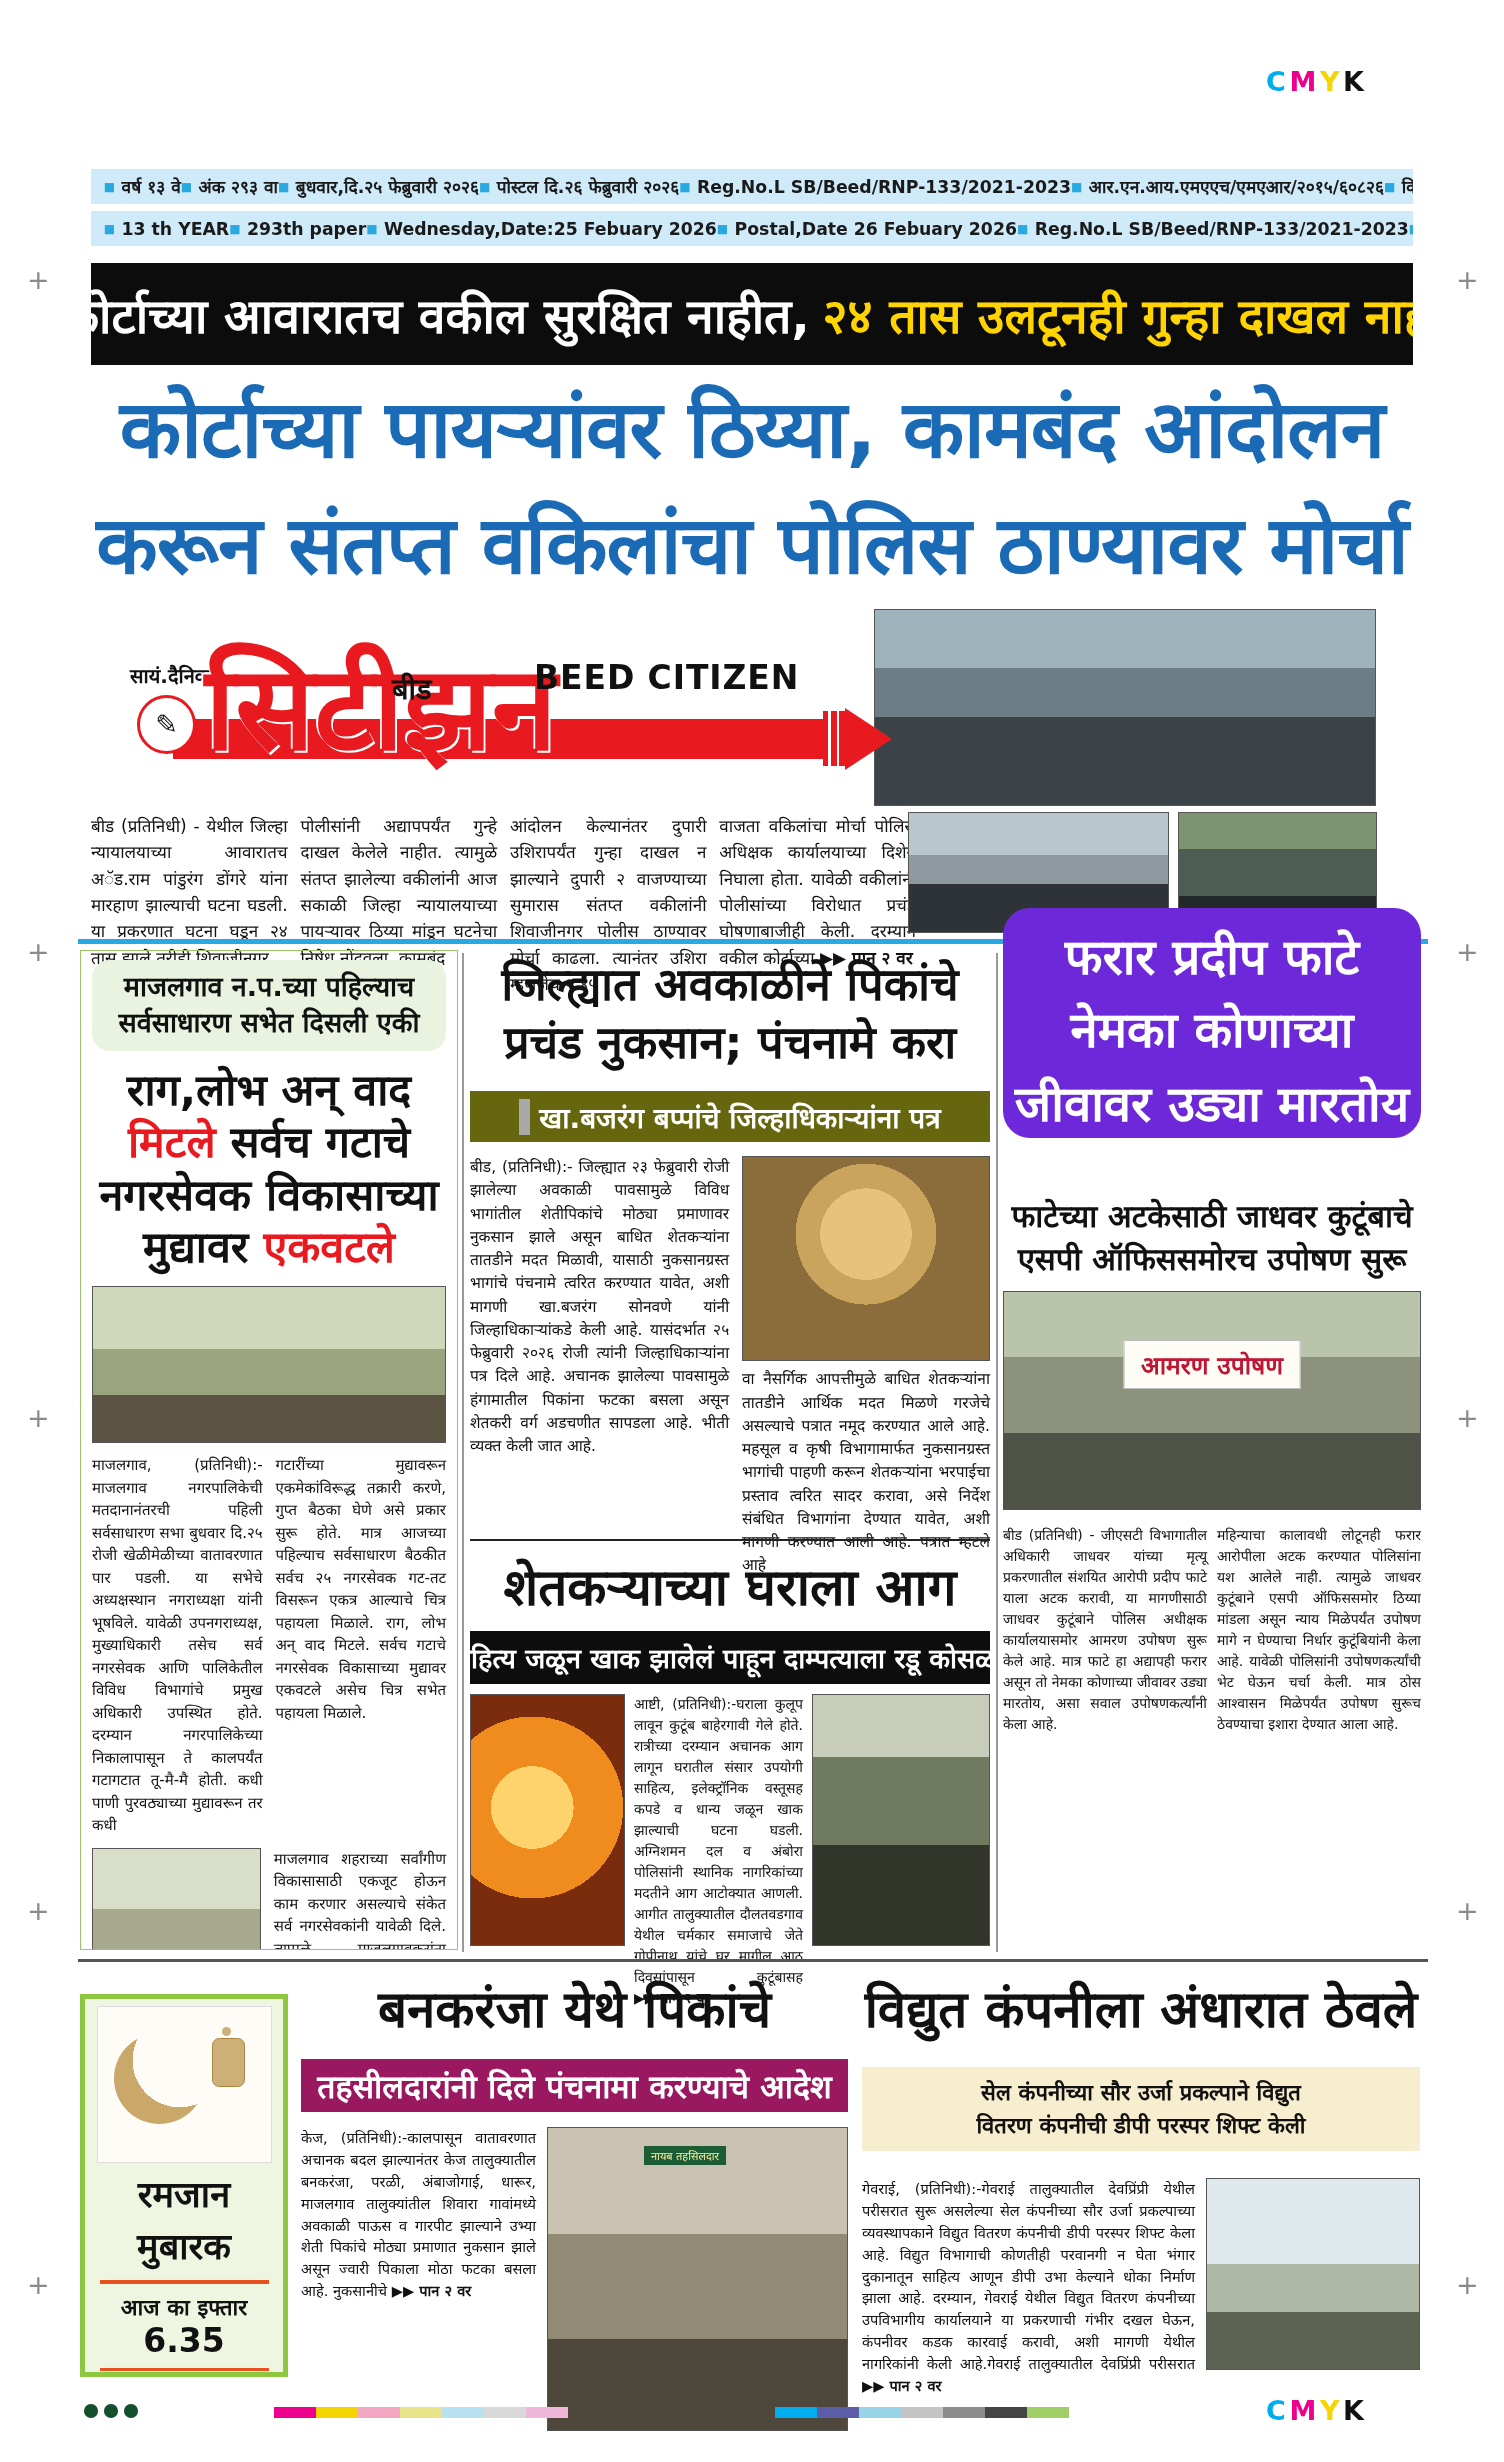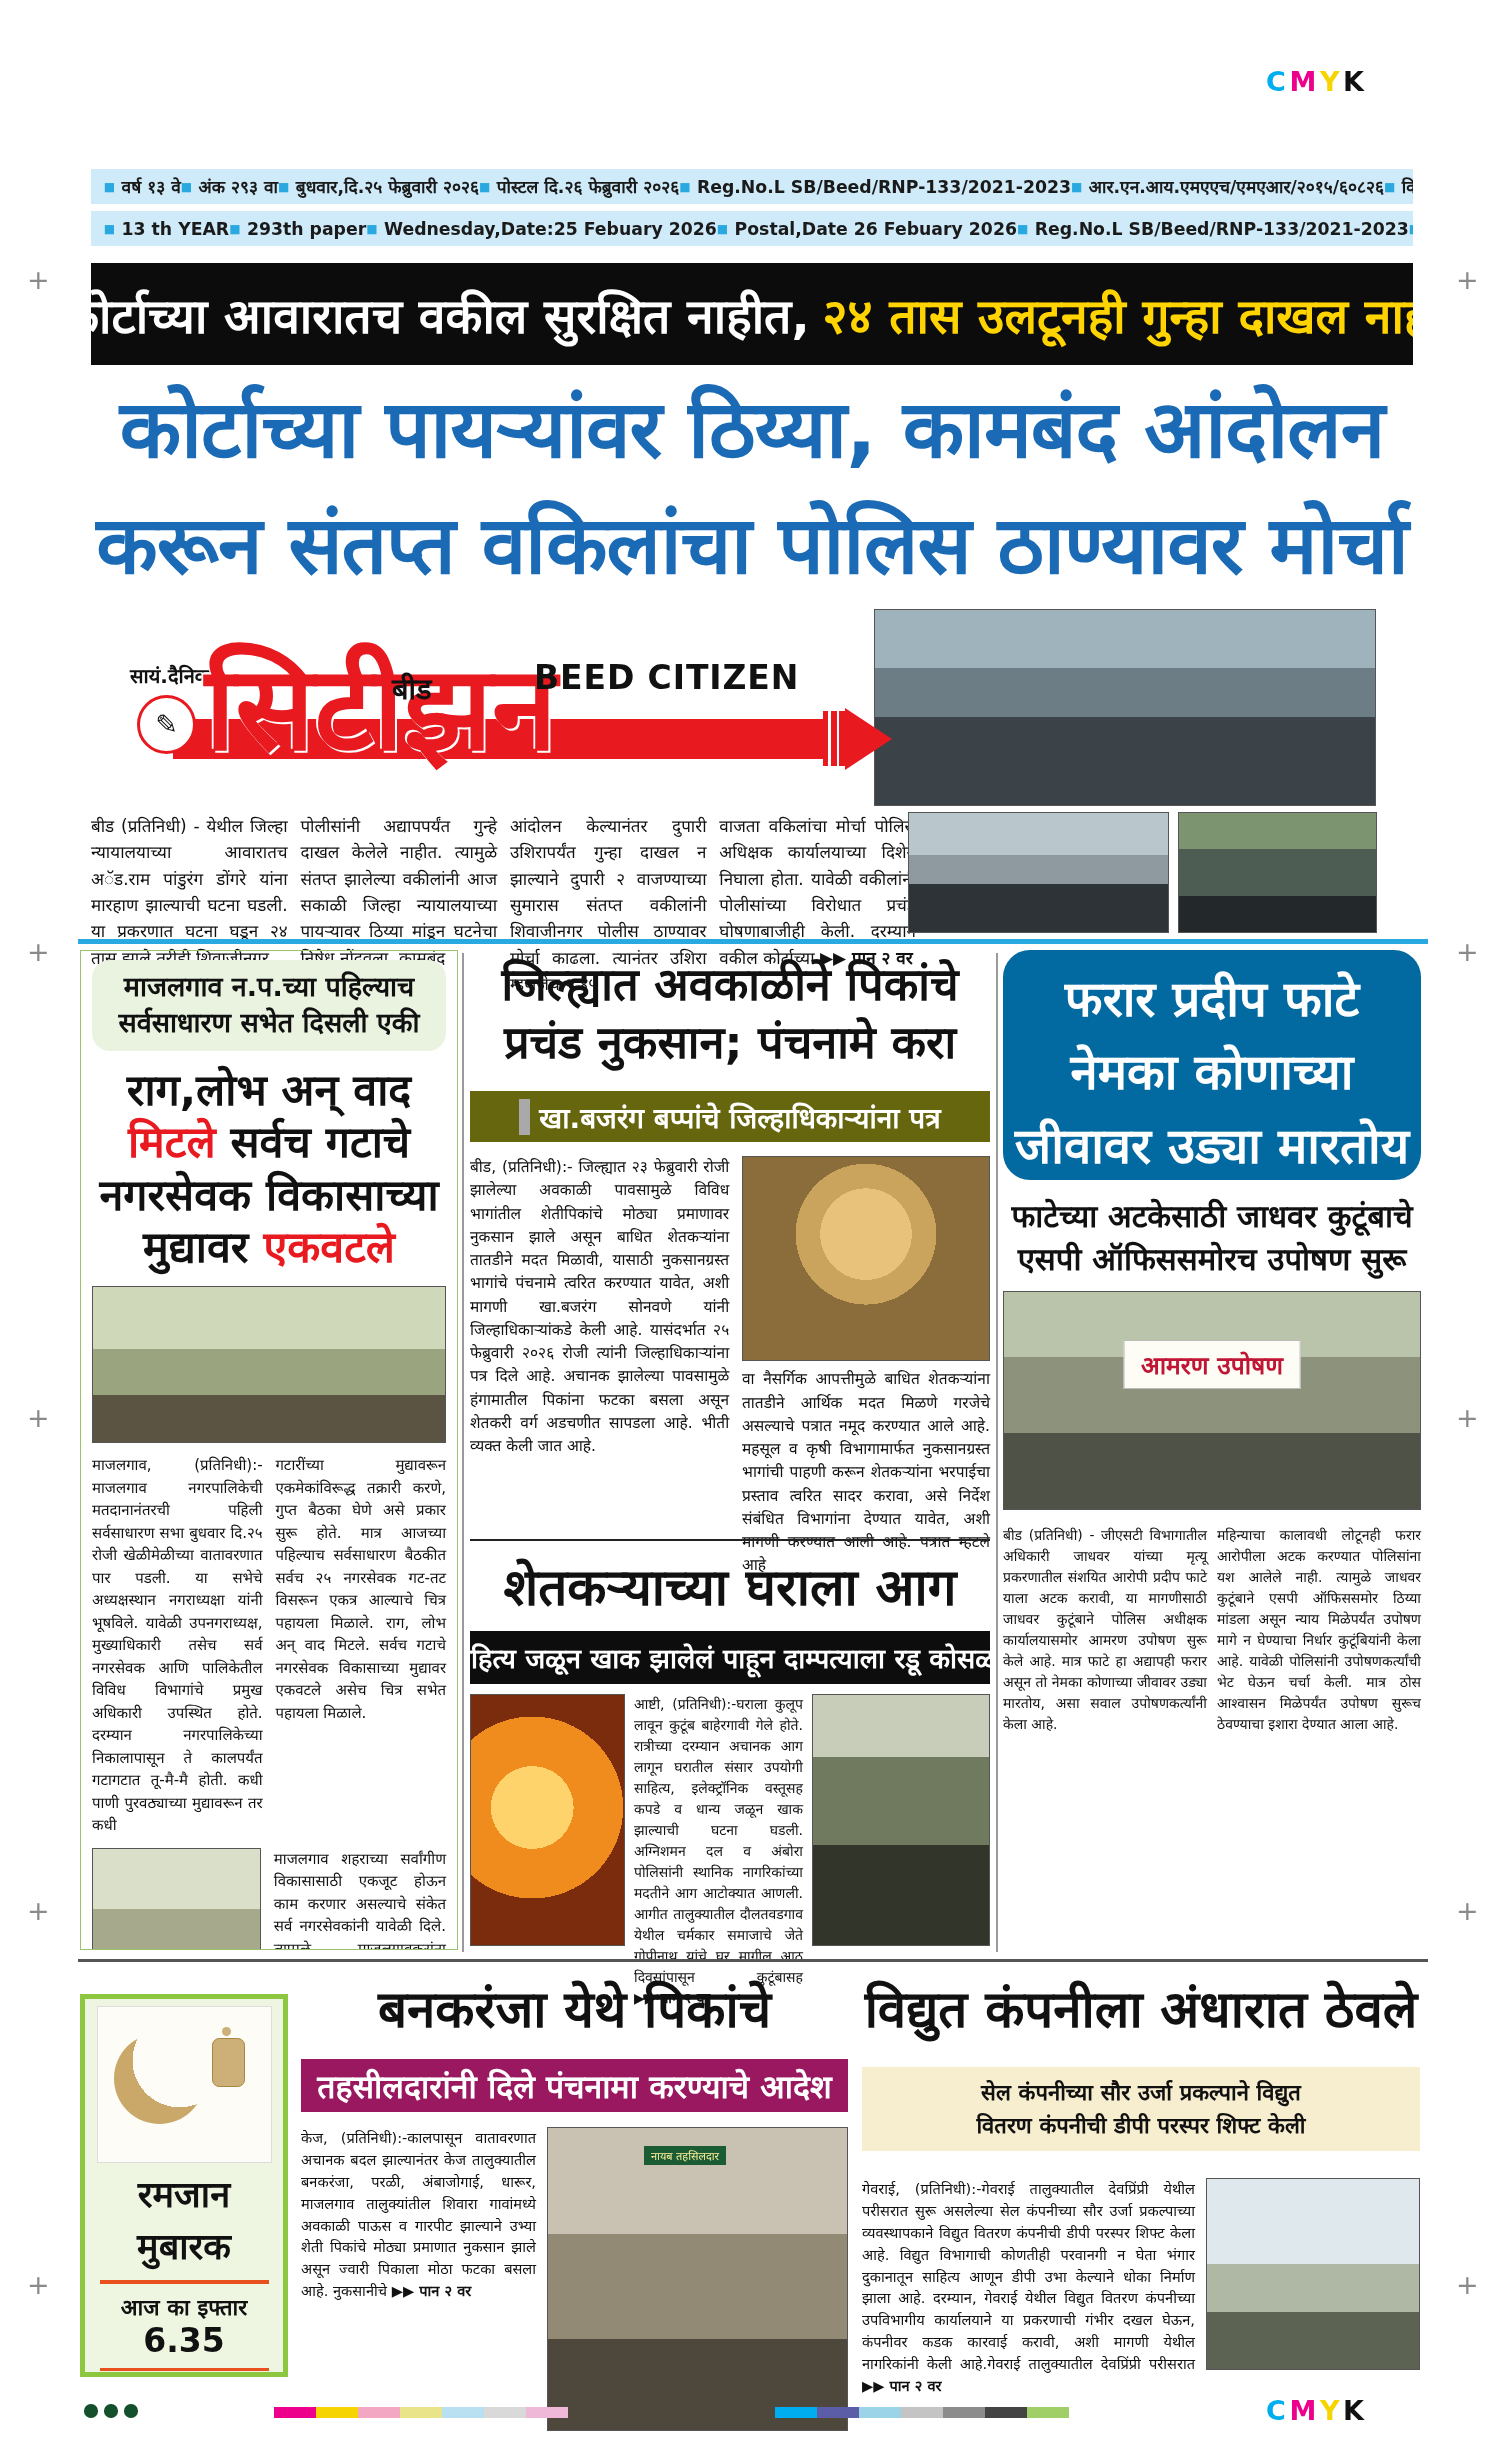--- a/index.html
+++ b/index.html
@@ -71,21 +71,21 @@
   .smallbody{font-size:15px;line-height:1.5;text-align:justify;}
   
   .midhead{left:470px;top:956px;width:520px;text-align:center;font-size:45px;font-weight:900;line-height:1.28;}
   .olivebar{left:470px;top:1091px;width:520px;height:51px;background:#66660e;display:flex;align-items:center;
             justify-content:center;color:#fff;font-size:28px;font-weight:800;white-space:nowrap;overflow:hidden;}
   .olivebar::before{content:"";display:block;width:11px;height:36px;background:#a9a9a9;margin-right:9px;flex:0 0 auto;}
   .firehead{left:470px;top:1550px;width:520px;text-align:center;font-size:51px;font-weight:900;}
   .blackbar{left:470px;top:1631px;width:520px;height:53px;background:#0d0d0d;color:#fff;display:flex;
             align-items:center;justify-content:center;font-size:27px;font-weight:800;white-space:nowrap;overflow:hidden;}
   
-  .blackbox{left:1003px;top:950px;width:418px;height:230px;background:#0369a1;border-radius:27px;
+  .blackbox{left:1003px;top:908px;width:418px;height:230px;background:#6d28d9;border-radius:27px;
             color:#fff;text-align:center;font-size:49px;font-weight:900;line-height:1.5;padding-top:12.8px;box-sizing:border-box;}
   .rsub{left:1003px;top:1195px;width:418px;text-align:center;font-size:31px;font-weight:900;line-height:1.4;}
   
   .botrule{left:78px;top:1959px;width:1350px;height:2.7px;background:#555;}
   .ramzan{left:80px;top:1994px;width:208px;height:383px;border:5.5px solid #8dc63f;background:#eef5e0;
           box-sizing:border-box;text-align:center;padding:7.3px 5.5px;overflow:hidden;}
   .ramzan .pic{width:173px;height:155px;margin:0 auto;background:#fdfcf7;border:0.9px solid #ddd;position:relative;}
   .crescent{position:absolute;left:16.4px;top:25.5px;width:91px;height:91px;border-radius:50%;
             background:radial-gradient(circle at 72% 30%,transparent 0 47px,#c9a869 47px 100%);}
   .lantern{position:absolute;right:25.5px;top:31px;width:31px;height:47px;background:#cdb078;border-radius:7.3px;

